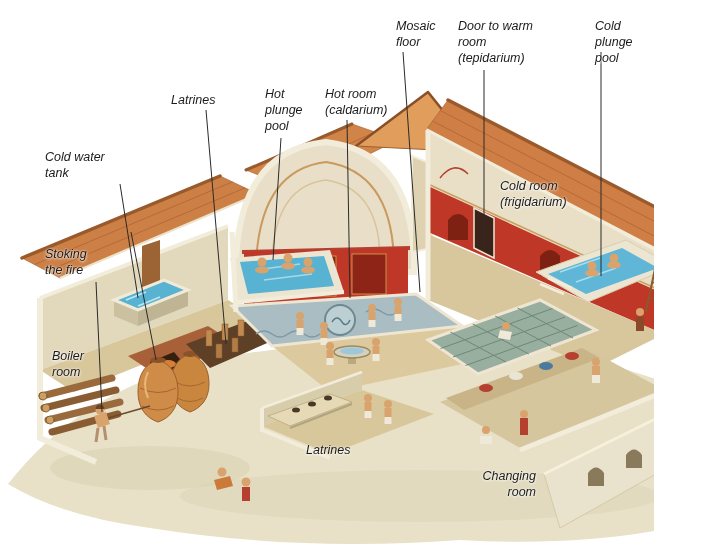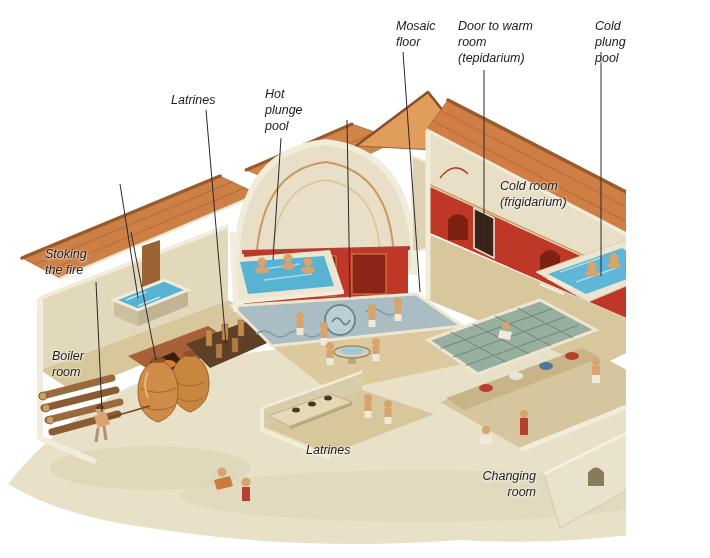--- a/index.html
+++ b/index.html
@@ -1,17 +1,17 @@
 <!DOCTYPE html>
 <html><head>
 <meta charset="utf-8">
 <style>
   html,body{margin:0;padding:0;background:#fff;}
   .canvas{position:relative;width:626px;height:558px;background:#ffffff;overflow:hidden;
-          font-family:"Liberation Sans",sans-serif;}
+          font-family:"Liberation Sans",sans-serif;padding-left:28px;}
   .art{position:absolute;left:0;top:0;}
   .label{position:absolute;font-style:italic;font-size:12.5px;line-height:1.28;color:#1b1b1b;
          white-space:pre-line;text-shadow:0 0 2px #fff,0 1px 3px rgba(255,255,255,.85);}
   .center{text-align:right;}
 </style>
 </head>
 <body>
 
 <div class="canvas">
 
@@ -332,20 +332,24 @@
 floor</div>
 <div class="label" style="left:458px;top:18px">Door to warm
 room
 (tepidarium)</div>
 <div class="label" style="left:595px;top:18px">Cold plunge
 pool</div>
 <div class="label" style="left:171px;top:92px">Latrines</div>
 <div class="label" style="left:265px;top:86px">Hot
 plunge
 pool</div>
+<div class="label" style="left:325px;top:86px">Hot room
+(caldarium)</div>
+<div class="label" style="left:45px;top:149px">Cold water
+tank</div>
 <div class="label" style="left:45px;top:246px">Stoking
 the fire</div>
 <div class="label" style="left:52px;top:348px">Boiler
 room</div>
 <div class="label" style="left:500px;top:178px">Cold room
 (frigidarium)</div>
 <div class="label" style="left:306px;top:442px">Latrines</div>
 <div class="label center" style="left:466px;top:468px;width:70px">Changing
 room</div>
 

